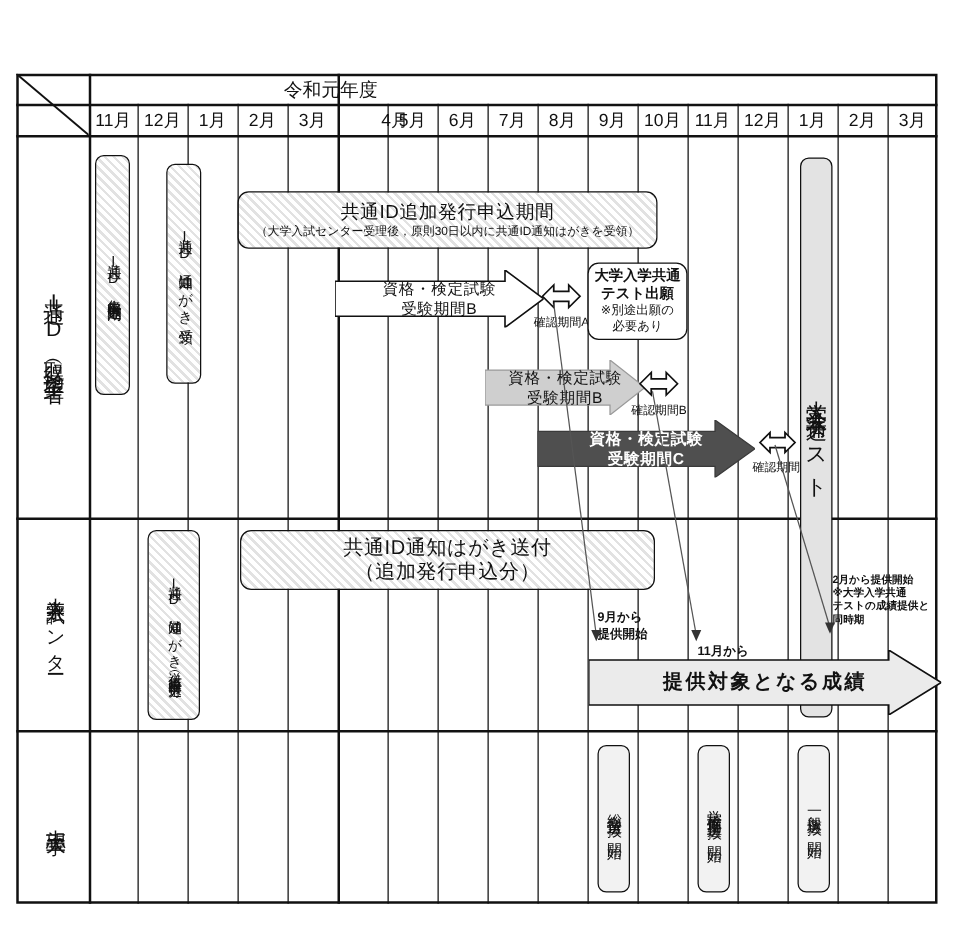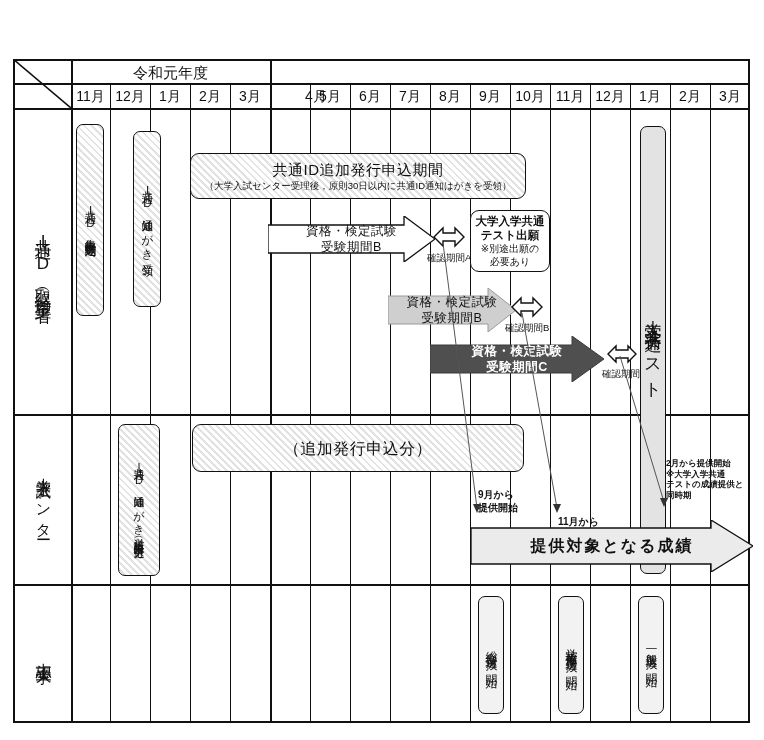--- a/index.html
+++ b/index.html
@@ -10,21 +10,21 @@
   
   .frame{position:absolute;left:13px;top:59px;width:737px;height:664px;
          border:2px solid #111;box-sizing:border-box;}
   .vline{position:absolute;top:0;width:1px;background:#111;}
   .vline.thick{width:2px;}
   .hline{position:absolute;left:0;width:737px;height:1px;background:#111;}
   .hline.thick{height:2px;}
   .diag{position:absolute;left:13px;top:59px;width:58px;height:49px;}
 
   
-  .yr{position:absolute;text-align:center;font-size:15px;line-height:25px;}
+  .yr{position:absolute;text-align:right;font-size:15px;line-height:25px;margin-left:32px;}
   .mo{position:absolute;text-align:center;font-size:14px;line-height:23px;}
 
   
   .rowlab{position:absolute;writing-mode:vertical-rl;text-orientation:upright;
           text-align:center;font-size:17px;letter-spacing:3px;
           display:flex;align-items:center;justify-content:center;}
 
   
   .vbox{position:absolute;border:1.3px solid #111;border-radius:7px;
         background:
@@ -200,20 +200,21 @@
   </div>
   <div class="dbllab" style="left:602px;top:368px;">確認期間C</div>
 
   <div class="vbox grey" style="left:640px;top:126px;width:26px;height:448px;
        font-size:17px;letter-spacing:3px;border-width:1.2px;">大学入学共通テスト</div>
 
   <div class="vbox" style="left:118px;top:424px;width:42px;height:152px;
        font-size:11px;line-height:16px;">共通ID通知はがき送付（集中発行申込分）</div>
 
   <div class="hbox" style="left:192px;top:424px;width:332px;height:48px;">
+    <div class="t1" style="font-size:16px;">共通ID通知はがき送付</div>
     <div class="t1" style="font-size:16px;">（追加発行申込分）</div>
   </div>
 
   <div class="anno" style="left:478px;top:489px;">
     <div>9月から</div>
     <div>提供開始</div>
   </div>
   <div class="anno" style="left:558px;top:516px;">
     <div>11月から</div>
     <div>提供開始</div>

